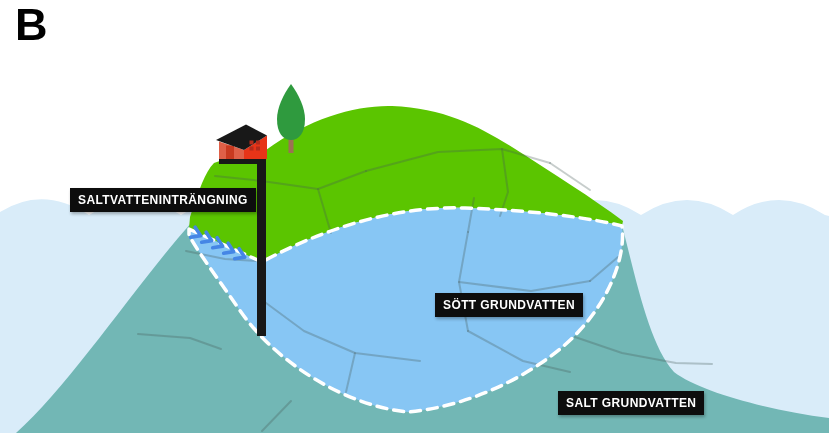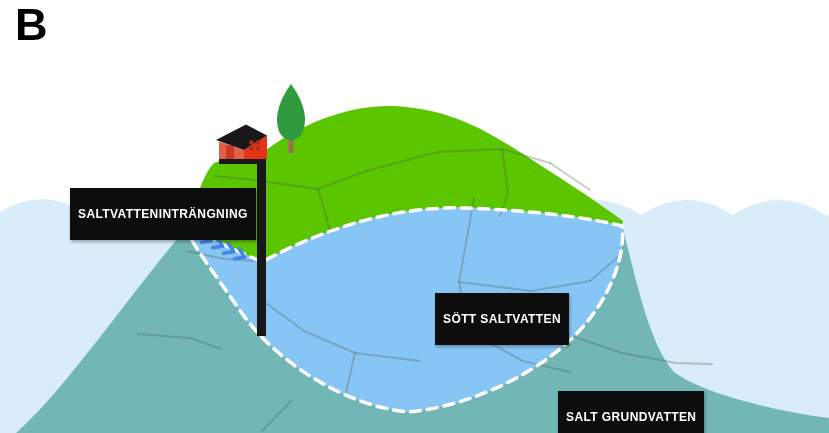--- a/index.html
+++ b/index.html
@@ -8,21 +8,21 @@
     font-family:"Liberation Sans",sans-serif;
   }
   .stage svg{position:absolute;left:0;top:0;}
   .panel-letter{
     position:absolute;left:15px;top:0px;
     font:bold 45px/1.1 "Liberation Sans",sans-serif;color:var(--letter-black);
   }
   .lbl{
     position:absolute;background:var(--label-bg);color:var(--label-text);
     font:bold 12px/1 "Liberation Sans",sans-serif;letter-spacing:.4px;
-    padding:20px 8px;white-space:nowrap;box-shadow:1px 2px 3px rgba(0,0,0,.30);
+    padding:6px 8px;white-space:nowrap;box-shadow:1px 2px 3px rgba(0,0,0,.30);
   }
   .lbl-intrusion{left:70px;top:188px;}
   .lbl-fresh{left:435px;top:293px;}
   .lbl-salt{left:693px;top:284px;}
   .lbl-saltground{left:558px;top:391px;text-align:center;}
   .sea{fill:var(--sea-blue);}
   .rock{fill:var(--rock-teal);}
   .hill{fill:var(--hill-green);}
   .lens{fill:var(--lens-blue);}
   .lens-border{
@@ -134,16 +134,16 @@
     <g>
       <rect class="trunk" x="288.5" y="136" width="5" height="17"></rect>
       <path class="canopy" d="M291,84 C283,95 277,108 277,119 C277,133 283,140 291,140
            C299,140 305,133 305,119 C305,108 299,95 291,84 Z"></path>
     </g>
   </svg>
 
   <div class="panel-letter">B</div>
 
   <div class="lbl lbl-intrusion">SALTVATTENINTRÄNGNING</div>
-  <div class="lbl lbl-fresh">SÖTT SALTVATTEN</div>
+  <div class="lbl lbl-fresh">SÖTT GRUNDVATTEN</div>
   <div class="lbl lbl-saltground">SALT GRUNDVATTEN</div>
 
 </div>
 
 </body></html>

